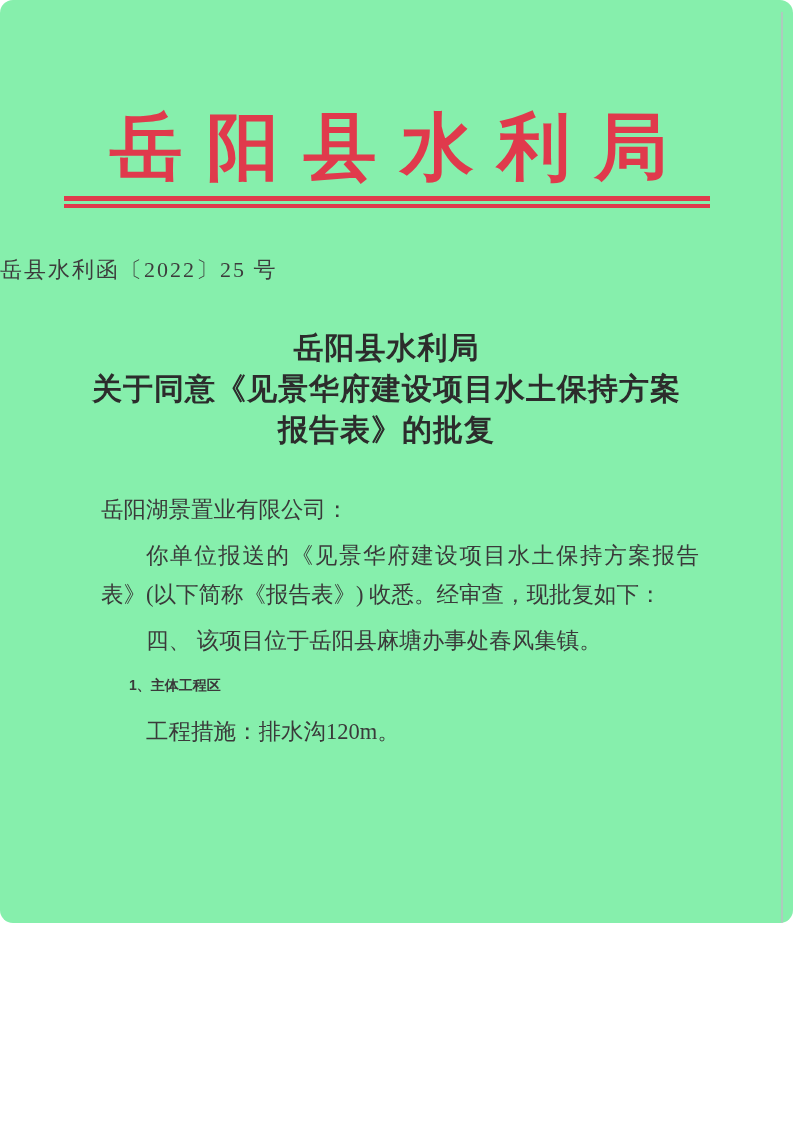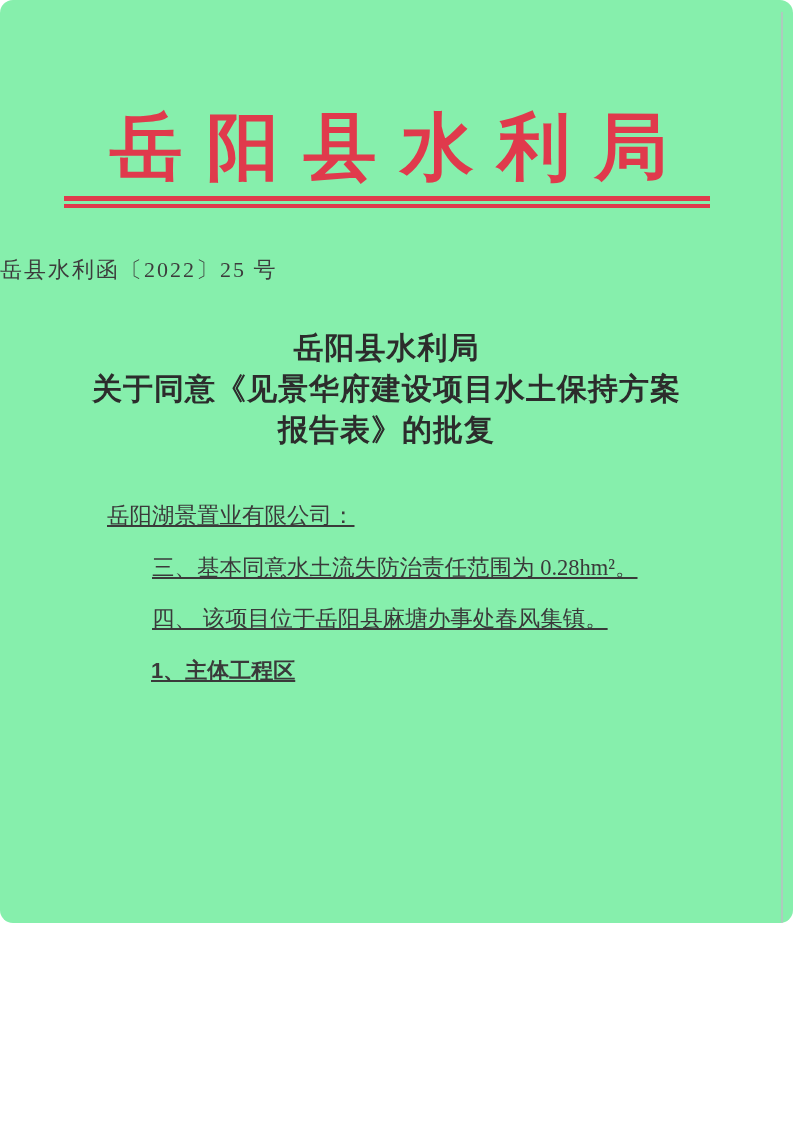--- a/index.html
+++ b/index.html
@@ -72,26 +72,26 @@
     position: absolute;
     top: 484px;
     left: 95px;
     width: 610px;
     font-size: 22.5px;
     line-height: 39.6px;
     color: #3a3a3a;
     text-align: justify;
     text-justify: inter-ideograph;
   }
-  .body-text p { margin: 12px; text-decoration: underline; }
+  .body-text p { margin: 6px; }
   .body-text p.indent { text-indent: 2em; }
   .body-text p.bold {
     font-weight: bold;
     font-family: "Liberation Sans", "DejaVu Sans", sans-serif;
-    font-size: 22px;
+    font-size: 14px;
   }
 
   
   .rule-bottom {
     position: absolute;
     top: 1013px;
     left: 60px;
     width: 648px;
     height: 2px;
     border-top: 4px solid var(--accent);
@@ -121,22 +121,23 @@
   <div class="doc-number">岳县水利函〔2022〕25 号</div>
 
   <div class="doc-title">
     <div class="title-line">岳阳县水利局</div>
     <div class="title-line">关于同意《见景华府建设项目水土保持方案</div>
     <div class="title-line">报告表》的批复</div>
   </div>
 
   <div class="body-text">
       <p class="">岳阳湖景置业有限公司：</p>
-      <p class="indent">三、基本同意水土流失防治责任范围为 0.28hm²。</p>
+      <p class="indent">你单位报送的《见景华府建设项目水土保持方案报告表》(以下简称《报告表》) 收悉。经审查，现批复如下：</p>
       <p class="indent">四、 该项目位于岳阳县麻塘办事处春风集镇。</p>
       <p class="indent bold">1、主体工程区</p>
+      <p class="indent">工程措施：排水沟120m。</p>
     </div>
 
   <div class="rule-bottom"></div>
 
   <div class="paper-edge"></div>
 
 </div>
 
 </body></html>

